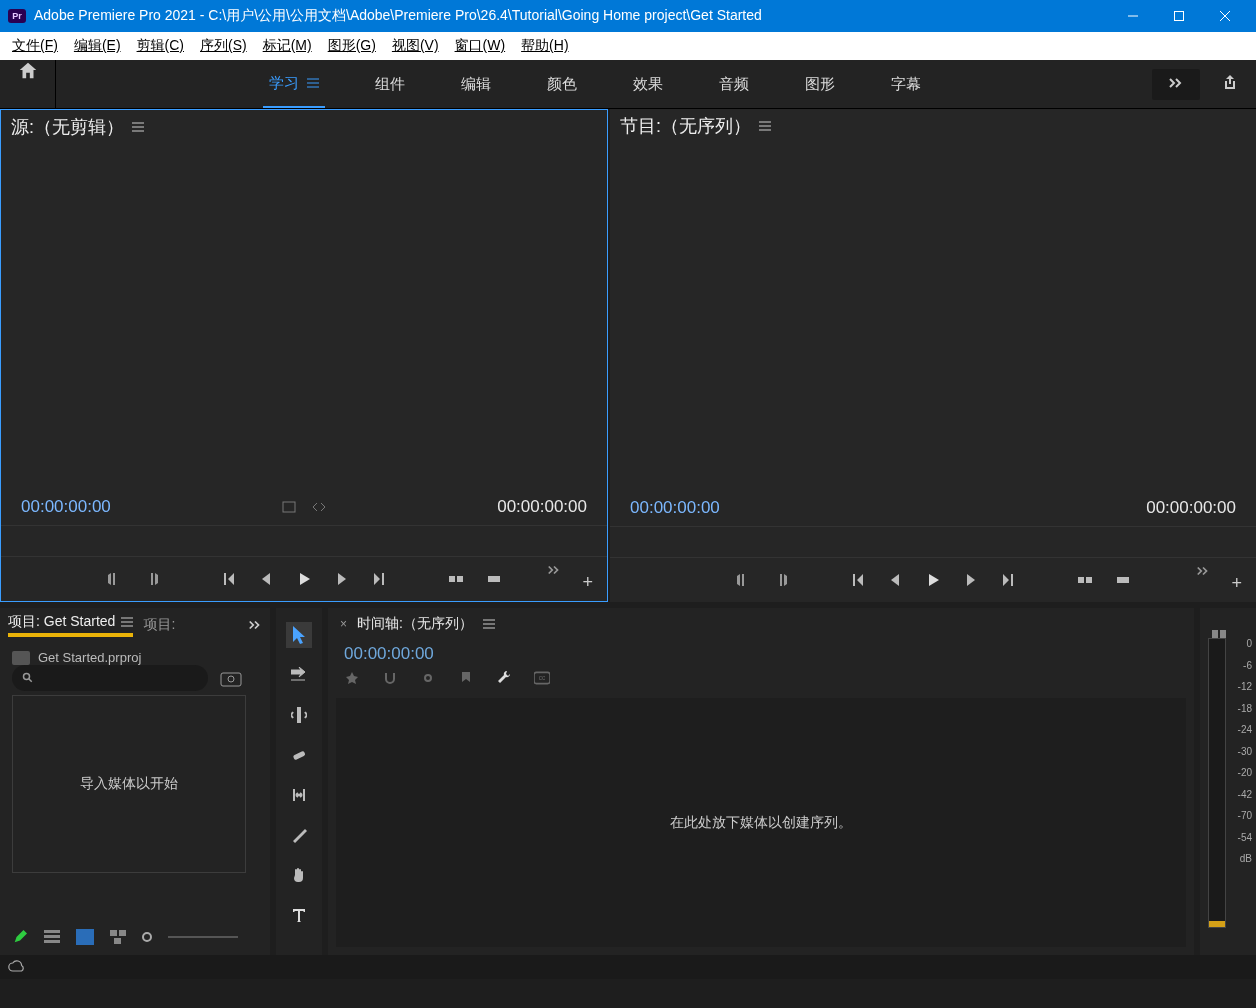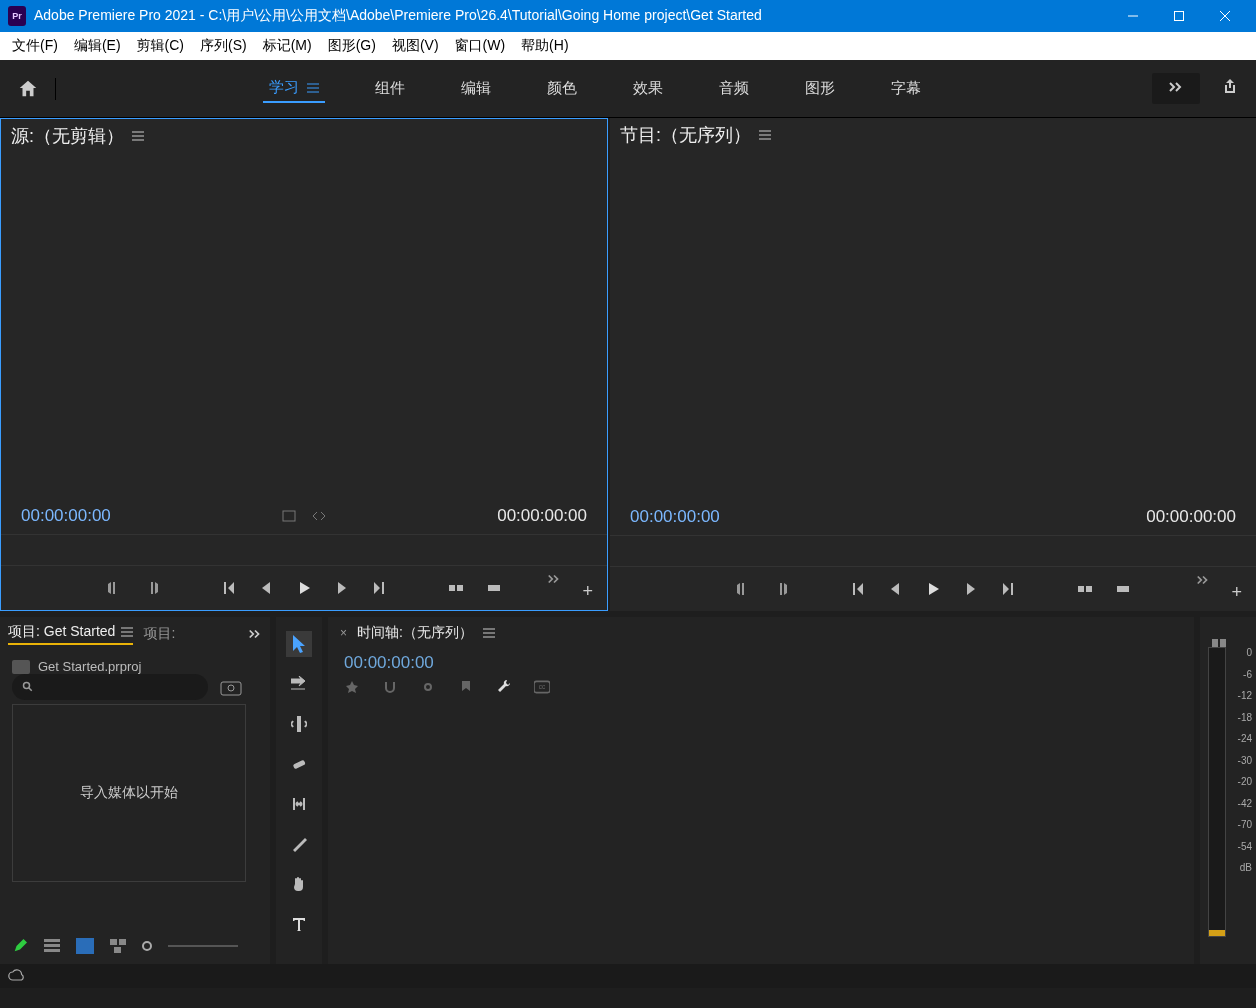--- a/index.html
+++ b/index.html
@@ -1,24 +1,24 @@
 <!DOCTYPE html>
 <html><head>
 <meta charset="utf-8">
 <style>
 * { margin:0; padding:0; box-sizing:border-box; font-family:"Microsoft YaHei","Segoe UI",sans-serif; }
 body { background:#1e1e1e; width:1256px; height:1008px; overflow:hidden; color:#e8e8e8; font-size:13px; }
 .titlebar { background:#0078d7; height:32px; display:flex; align-items:center; padding:0 8px; color:#fff; }
-.titlebar .app-icon { width:18px; height:20px; background:#2a0052; border-radius:3px; display:flex; align-items:center; justify-content:center; font-size:9px; font-weight:bold; margin-right:8px; color:#e6c6ff;}
+.titlebar .app-icon { width:18px; height:14px; background:#2a0052; border-radius:3px; display:flex; align-items:center; justify-content:center; font-size:9px; font-weight:bold; margin-right:8px; color:#e6c6ff;}
 .titlebar .title { flex:1; font-size:14px; }
 .titlebar .win-btn { width:46px; height:32px; display:flex; align-items:center; justify-content:center; cursor:pointer; }
 .titlebar .win-btn svg { width:12px; height:12px; }
 .menubar { background:#fff; height:28px; display:flex; align-items:center; padding:0 4px; color:#000; font-size:14px; }
-.menubar .menu-item { padding:3px 8px; cursor:pointer; }
-.workspace-bar { background:#232323; height:58px; display:flex; align-items:center; border-bottom:1px solid #000;}
+.menubar .menu-item { padding:3px 8px; cursor:pointer;text-decoration:underline; }
+.workspace-bar { background:#232323; height:49px; display:flex; border-bottom:1px solid #000;}
 .workspace-bar .home { width:56px; display:flex; justify-content:center; border-right:1px solid #000;}
 .workspace-bar .home svg { width:22px; height:22px; fill:#ccc;}
 .workspace-bar .tabs { flex:1; display:flex; justify-content:center; gap:44px; }
 .workspace-bar .ws-tab { color:#ddd; font-size:15px; cursor:pointer; padding:4px 6px; display:flex; align-items:center; gap:8px;}
 .workspace-bar .ws-tab.active { color:#3a9dff; border-bottom:2px solid #3a9dff;}
 .workspace-bar .right { display:flex; align-items:center; gap:22px; padding:0 18px;}
 .workspace-bar .chev-box { background:#1a1a1a; padding:6px 16px; border-radius:2px;}
 .ico { width:16px; height:16px; fill:#aaa; }
 .panels-top { display:flex; height:493px; }
 .source-panel { width:608px; border:1px solid #3a9dff; background:#262626; display:flex; flex-direction:column; position:relative;}
@@ -31,21 +31,21 @@
 .time-row .mid-icons { display:flex; gap:14px;}
 .time-row .right-time { color:#e8e8e8;}
 .scrub-area { height:32px; background:#262626; border-top:1px solid #333; border-bottom:1px solid #333;}
 .transport { height:44px; display:flex; align-items:center; justify-content:center; gap:18px; position:relative;}
 .transport .tbtn { width:20px; height:20px; display:flex; align-items:center; justify-content:center; cursor:pointer;}
 .transport .chev { position:absolute; right:46px; top:6px;}
 .transport .plus { position:absolute; right:14px; bottom:8px; font-size:18px; color:#ccc;}
 .panels-bottom { display:flex; height:347px; margin-top:6px;}
 .project-panel { width:270px; background:#232323; display:flex; flex-direction:column;}
 .project-tabs { height:34px; display:flex; align-items:center; padding:0 8px; gap:10px; font-size:14px;}
-.project-tabs .ptab { color:#eee; display:flex; align-items:center; gap:6px; border-bottom:2px solid #eab308; padding-bottom:2px;}
+.project-tabs .ptab { color:#eee; display:flex; align-items:center; gap:6px; border-bottom:4px solid #eab308; padding-bottom:2px;}
 .project-tabs .ptab2 { color:#999;}
 .project-tabs .spacer { flex:1;}
 .project-body { flex:1; padding:8px 12px; display:flex; flex-direction:column; }
 .proj-file-row { display:flex; align-items:center; gap:8px; color:#bbb; font-size:13px;}
 .proj-file-row .folder-ico { width:18px; height:14px; background:#555; border-radius:2px;}
 .search-row { display:flex; gap:12px; align-items:center;}
 .search-box { flex:1; max-width:196px; height:26px; background:#1a1a1a; border-radius:13px; display:flex; align-items:center; padding:0 10px;}
 .search-box svg { width:12px; height:12px; fill:#999;}
 .newbin { width:22px; height:18px;}
 .dropzone { width:234px; height:178px; border:1px solid #3c3c3c; display:flex; align-items:center; justify-content:center; color:#ccc; font-size:14px; margin-top:4px;}
@@ -430,20 +430,23 @@
           </svg>
         <svg class="ico lightgrey" viewBox="0 0 16 16">
             <path d="M14 4a3 3 0 01-4 3L4 13l-2-2 6-6a3 3 0 013-4l-1 3 2 2z" fill="#ddd"></path>
           </svg>
         <svg class="ico grey" viewBox="0 0 20 14">
             <rect x="0" y="0" width="20" height="14" rx="3" fill="none" stroke="#666" stroke-width="2"></rect>
             <text x="10" y="10" font-size="8" text-anchor="middle" fill="#666">cc</text>
           </svg>
       </div>
     </div>
+    <div class="timeline-body">
+        <span>在此处放下媒体以创建序列。</span>
+      </div>
   </div>
 
   <div class="audio-meter">
     <div class="knob"></div>
     <div class="knob knob2"></div>
     <div class="bar">
         <div class="yellow"></div>
       </div>
     <div class="ticks">
       <span>0</span>

